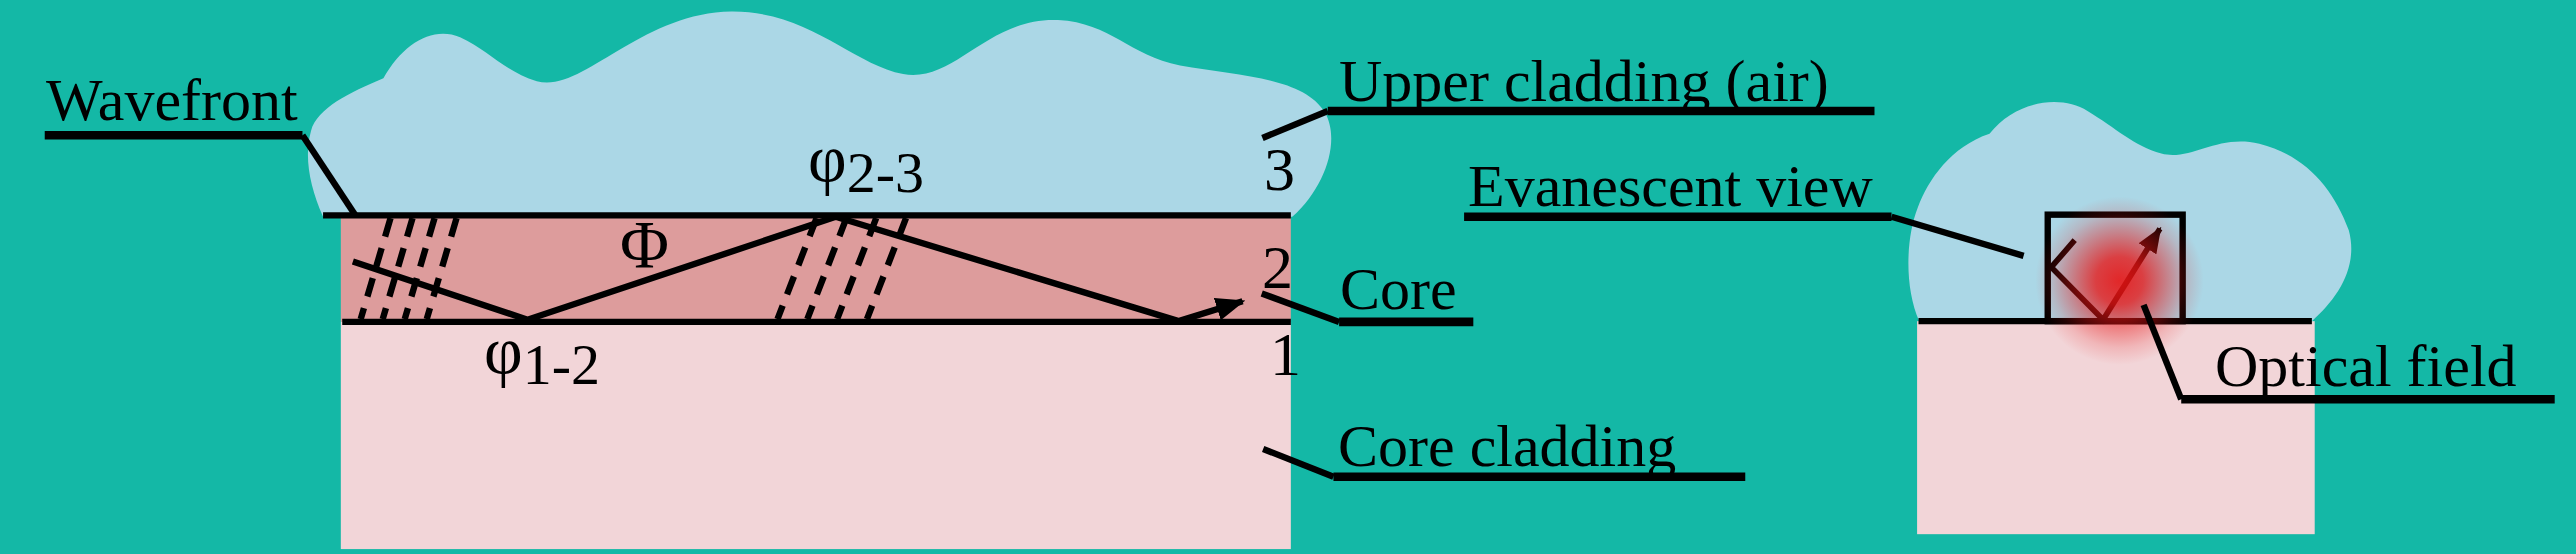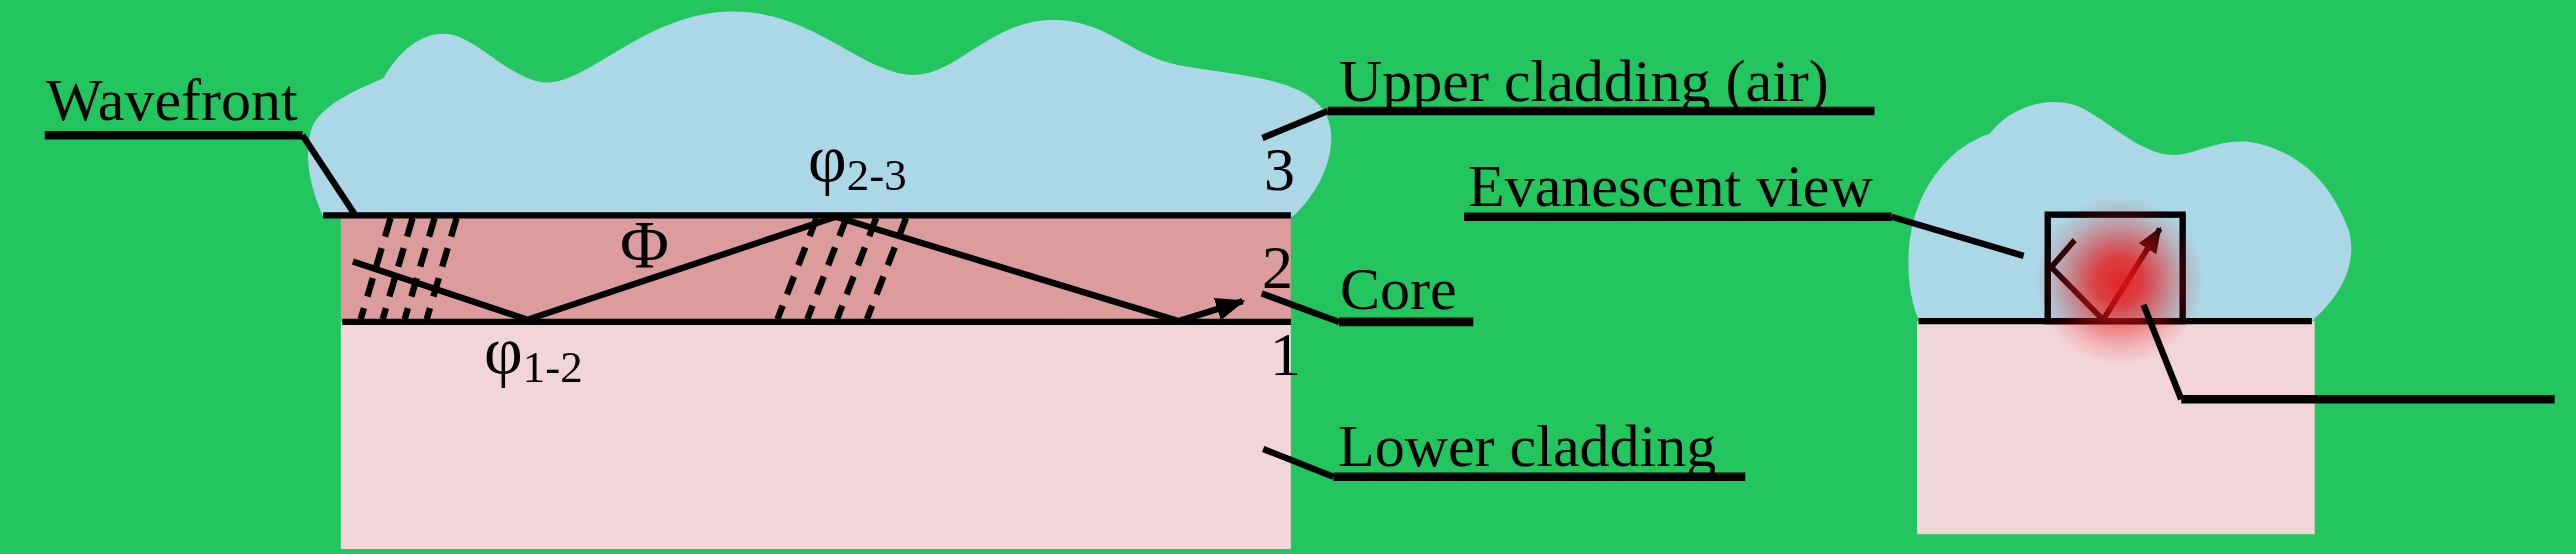--- a/index.html
+++ b/index.html
@@ -1,24 +1,24 @@
 <!DOCTYPE html>
 <html style="font-size:11.4px"><head>
 <meta charset="utf-8">
 <style>
   html,body{margin:0;padding:0;background:#ffffff;overflow:hidden;}
-  .stage{position:relative;width:2576px;height:555px;background:#22c55e;
+  .stage{position:relative;width:2576px;height:555px;background:#14b8a6;
          font-family:"Liberation Serif","DejaVu Serif",serif;}
   .stage svg{position:absolute;left:0;top:0;}
   .lbl{position:absolute;font:60px/1 "Liberation Serif","DejaVu Serif",serif;
        color:#000;white-space:nowrap;}
   .sym{font-size:67px;line-height:1;}
   .num{font-size:62px;line-height:1;}
   .phiwrap{font-size:67px;line-height:1;}
-  .sub{font-size:45px;position:relative;top:0.17em;}
+  .sub{font-size:58px;position:relative;top:0.17em;}
 </style>
 </head>
 <body>
 
 <div class="stage">
 
   <svg width="2576" height="555" viewBox="0 0 3628 781">
     <defs>
       <radialGradient id="glowGrad" cx="50%" cy="50%" r="50%">
         <stop offset="0%" stop-color="#E81414" stop-opacity="0.9"></stop>
@@ -120,19 +120,20 @@
 
   <span class="lbl num" style="left:1264px;top:138px">3</span>
   <span class="lbl num" style="left:1262px;top:236px">2</span>
   <span class="lbl num" style="left:1270px;top:323px">1</span>
 
 
   <span class="lbl" style="left:1339px;top:51px">Upper cladding (air)</span>
 
   <span class="lbl" style="left:1340px;top:259px">Core</span>
 
-  <span class="lbl" style="left:1338px;top:416px">Lower cladding</span>
+  <span class="lbl" style="left:1338px;top:416px">Core cladding</span>
 
   <span class="lbl" style="left:1468px;top:156px">Evanescent view</span>
 
+  <span class="lbl" style="left:2215px;top:336px">Optical field</span>
 
 </div>
 
 
 </body></html>

